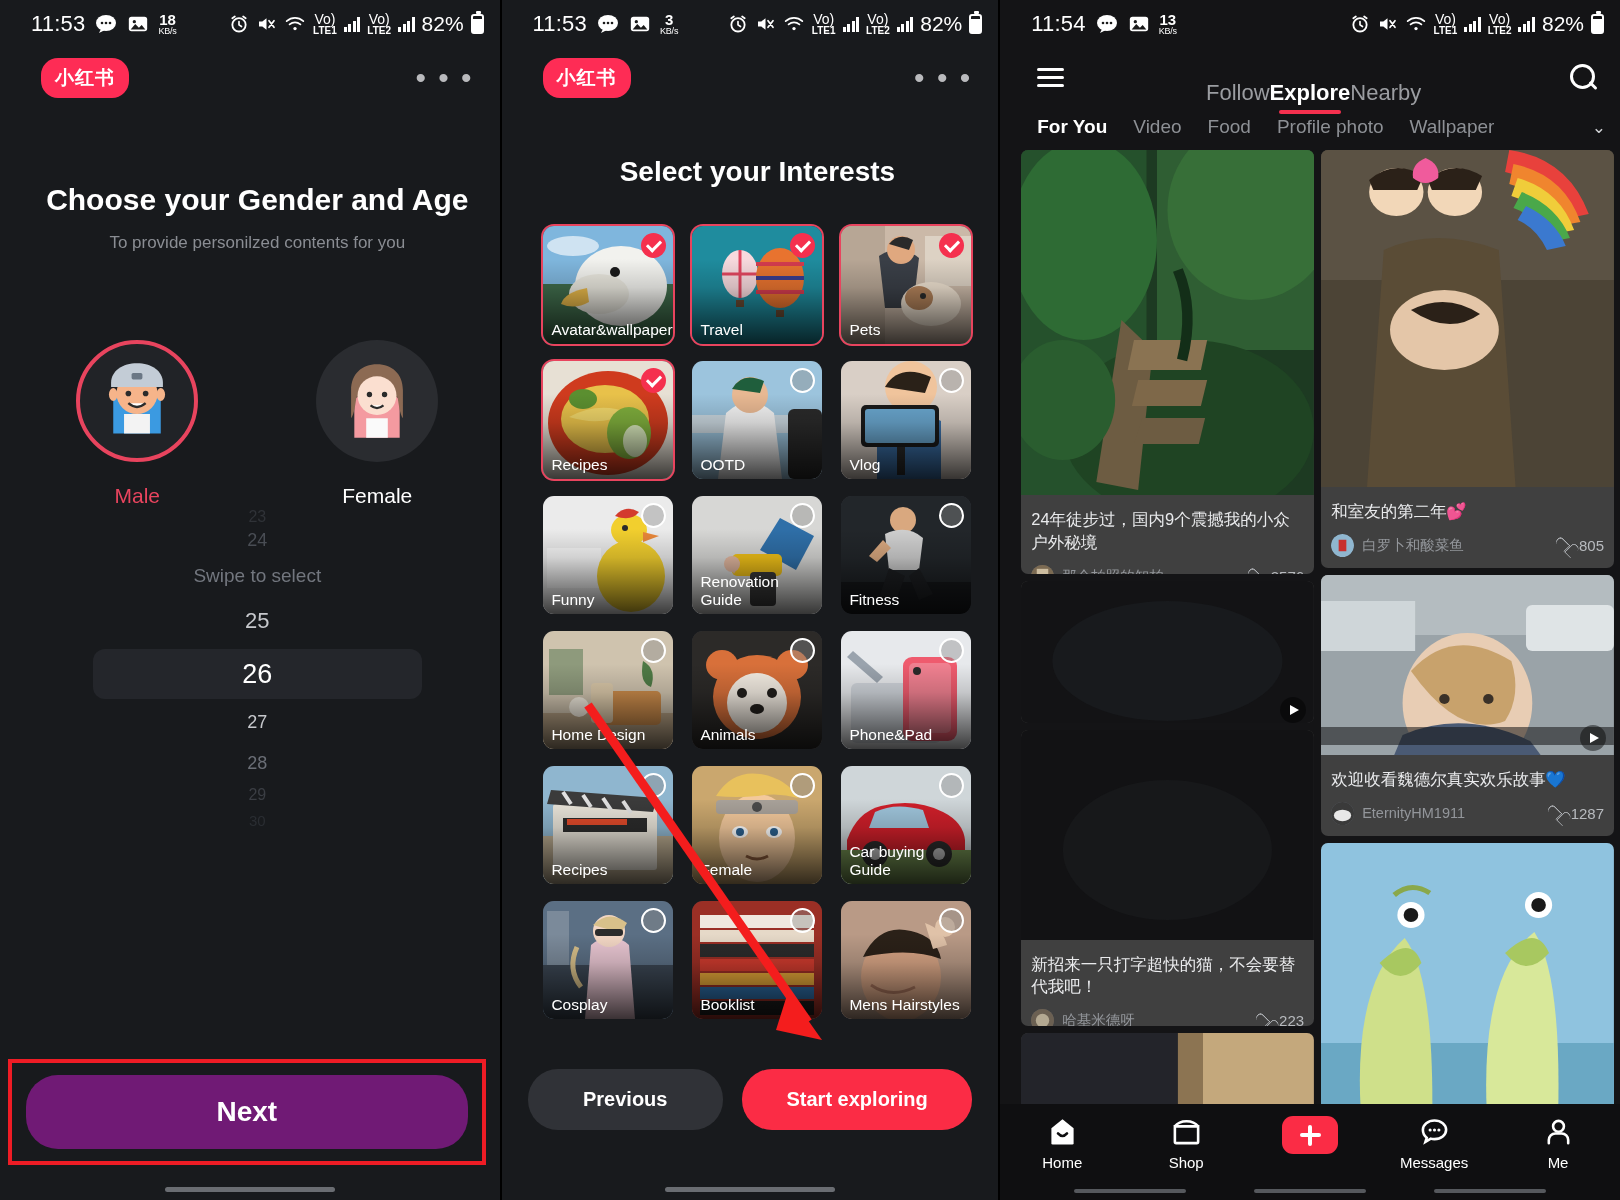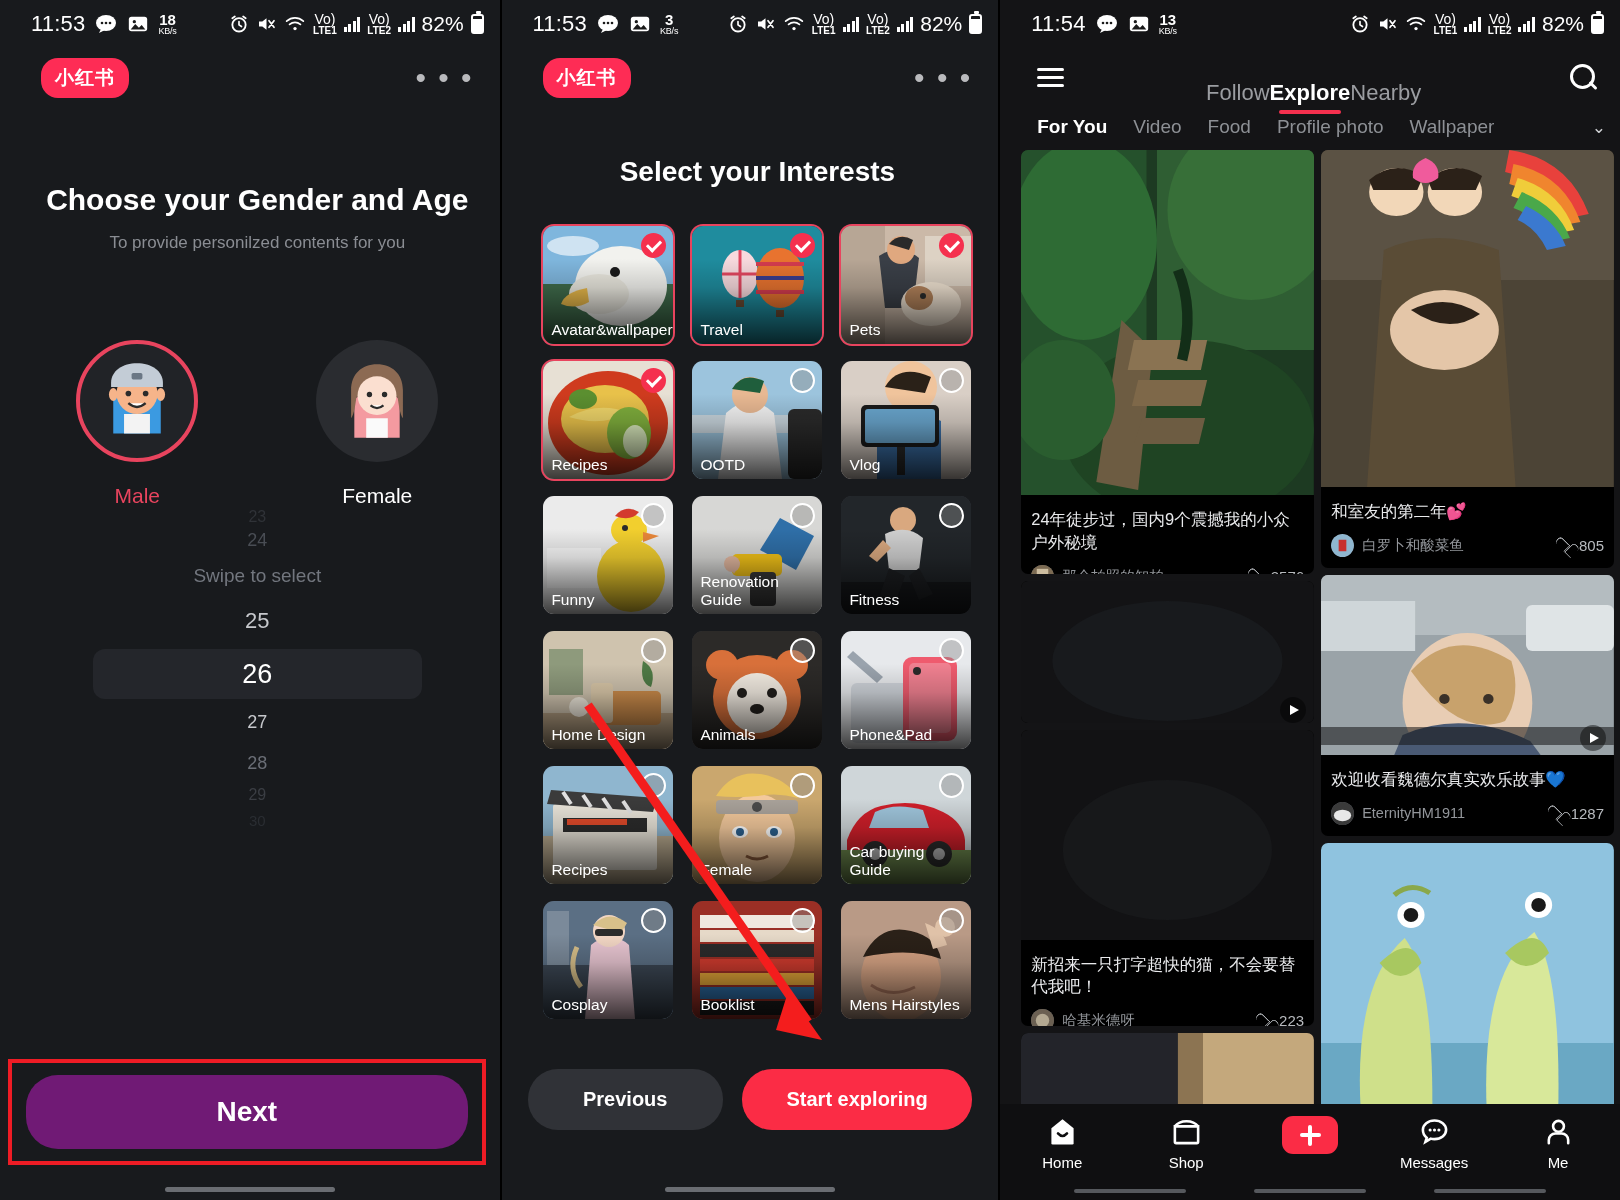--- a/index.html
+++ b/index.html
@@ -132,21 +132,21 @@
   .subtabs { display: flex; align-items: center; gap: 26px; padding: 10px 22px 12px;
     position: relative; }
   .subtab { color: #8d9095; font-size: 19px; white-space: nowrap; }
   .subtab.act { color: #fff; font-weight: 700; }
   .chev { position: absolute; right: 14px; color: #cfd1d4; font-size: 17px; }
   .subtabs-fade { position:absolute; right: 36px; top:0; bottom:0; width: 40px;
     background: linear-gradient(to right, rgba(20,20,22,0), #141416); }
 
   .feed { display: flex; gap: 7px; padding: 0 6px; height: 1000px; overflow: hidden; }
   .col { flex: 1; display: flex; flex-direction: column; gap: 7px; }
-  .card { background: #000000; border-radius: 7px; overflow: hidden; position: relative; }
+  .card { background: #404040; border-radius: 7px; overflow: hidden; position: relative; }
   .card .img { position: relative; width: 100%; }
   .card .meta { padding: 9px 10px 11px; }
   .card .ttl { color: #e9eaec; font-size: 16.5px; line-height: 1.38; }
   .card .byline { display: flex; align-items: center; margin-top: 11px; }
   .card .av { width: 23px; height: 23px; border-radius: 50%; overflow: hidden;
     background: #55585e; flex: 0 0 auto; }
   .card .who { color: #93969b; font-size: 14.5px; margin-left: 8px; overflow: hidden;
     white-space: nowrap; text-overflow: ellipsis; }
   .card .likes { margin-left: auto; display: flex; align-items: center; gap: 6px;
     color: #b7babe; font-size: 15px; }

